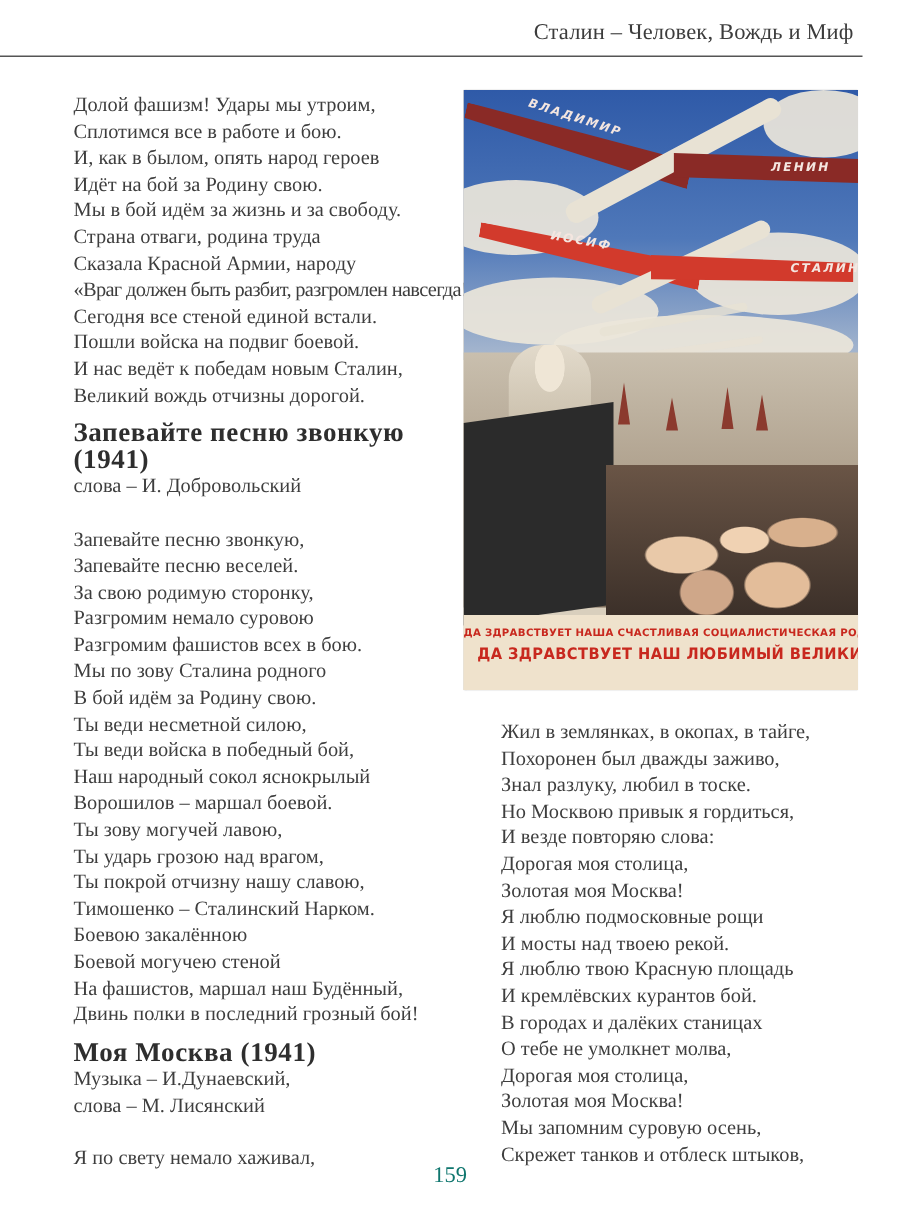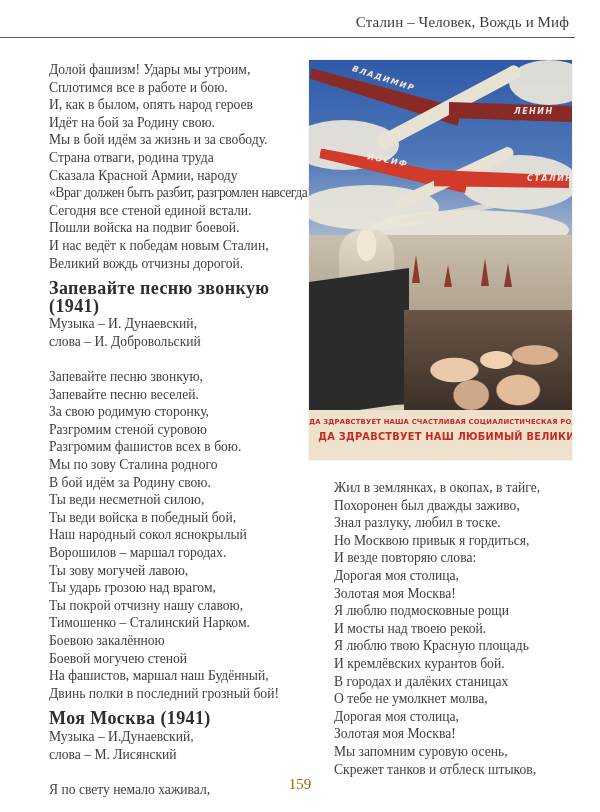--- a/index.html
+++ b/index.html
@@ -8,21 +8,21 @@
   .header-title { position:absolute; right:31px; top:14px; font-size:15px; color:#3c3c3c; font-family:"Liberation Serif","DejaVu Serif",serif; letter-spacing:0.1px; }
   .header-rule { position:absolute; left:0; top:37px; width:575px; height:1px; background:#555; }
   .col { position:absolute; font-family:"Liberation Serif","DejaVu Serif",serif; font-size:13.6px; line-height:17.6px; color:#3e3e3e;margin-left:24px; }
   .col-left { left:25px; top:61px; width:270px; }
   .col-right { left:310px; top:479px; width:280px; }
   .line { white-space:nowrap; }
   .line.narrow { letter-spacing:-0.45px; }
   .gap { height:17.6px; }
   .song-title { font-weight:bold; font-size:18px; letter-spacing:0.4px; color:#2e2e2e; margin-top:8px; }
   .credit { white-space:nowrap; }
-  .page-number { position:absolute; left:0; width:600px; top:776px; text-align:center; font-family:"Liberation Serif","DejaVu Serif",serif; font-size:15px; color:#a16207; }
+  .page-number { position:absolute; left:0; width:600px; top:776px; text-align:center; font-family:"Liberation Serif","DejaVu Serif",serif; font-size:15px; color:#0f766e; }
   
   .poster { position:absolute; left:309px; top:60px; width:263px; height:400px; background:#d9cfbd; overflow:hidden; box-shadow:0 0 1px #bbb; }
   .sky { position:absolute; left:0; top:0; width:263px; height:180px; background:linear-gradient(180deg,#2f5aa8 0%,#4f78b9 55%,#a9b9cf 100%); }
   .cloud { position:absolute; background:#ece6da; border-radius:50%; opacity:.92; }
   .wing { position:absolute; transform-origin:left center; }
   .wing-label { position:absolute; color:#f4e6e0; font-family:"DejaVu Sans",sans-serif; font-weight:bold; font-style:italic; font-size:8px; letter-spacing:1.5px; }
   .fuselage { position:absolute; background:#e8e2d4; border-radius:6px; }
   .city { position:absolute; left:0; top:175px; width:263px; height:170px; background:linear-gradient(180deg,#c9bfae 0%,#a99a86 60%,#7d6d5c 100%); }
   .tower { position:absolute; width:0; height:0; border-left:4px solid transparent; border-right:4px solid transparent; border-bottom:28px solid #8b3a2e; }
   .mausoleum { position:absolute; left:0; top:215px; width:100px; height:135px; background:#2b2b2b; transform:skewY(-8deg); }
@@ -51,34 +51,33 @@
     <div class="line">Сказала Красной Армии, народу</div>
     <div class="line narrow">«Враг должен быть разбит, разгромлен навсегда!»</div>
     <div class="line">Сегодня все стеной единой встали.</div>
     <div class="line">Пошли войска на подвиг боевой.</div>
     <div class="line">И нас ведёт к победам новым Сталин,</div>
     <div class="line">Великий вождь отчизны дорогой.</div>
   </div>
 
   <div>
     <div class="song-title">Запевайте песню звонкую (1941)</div>
-    <div class="credit">Музыка – И. Дунаевский,</div>
     <div class="credit">слова – И. Добровольский</div>
     <div class="gap"></div>
     <div class="line">Запевайте песню звонкую,</div>
     <div class="line">Запевайте песню веселей.</div>
     <div class="line">За свою родимую сторонку,</div>
-    <div class="line">Разгромим стеной суровою</div>
+    <div class="line">Разгромим немало суровою</div>
     <div class="line">Разгромим фашистов всех в бою.</div>
     <div class="line">Мы по зову Сталина родного</div>
     <div class="line">В бой идём за Родину свою.</div>
     <div class="line">Ты веди несметной силою,</div>
     <div class="line">Ты веди войска в победный бой,</div>
     <div class="line">Наш народный сокол яснокрылый</div>
-    <div class="line">Ворошилов – маршал городах.</div>
+    <div class="line">Ворошилов – маршал боевой.</div>
     <div class="line">Ты зову могучей лавою,</div>
     <div class="line">Ты ударь грозою над врагом,</div>
     <div class="line">Ты покрой отчизну нашу славою,</div>
     <div class="line">Тимошенко – Сталинский Нарком.</div>
     <div class="line">Боевою закалённою</div>
     <div class="line">Боевой могучею стеной</div>
     <div class="line">На фашистов, маршал наш Будённый,</div>
     <div class="line">Двинь полки в последний грозный бой!</div>
   </div>
 

